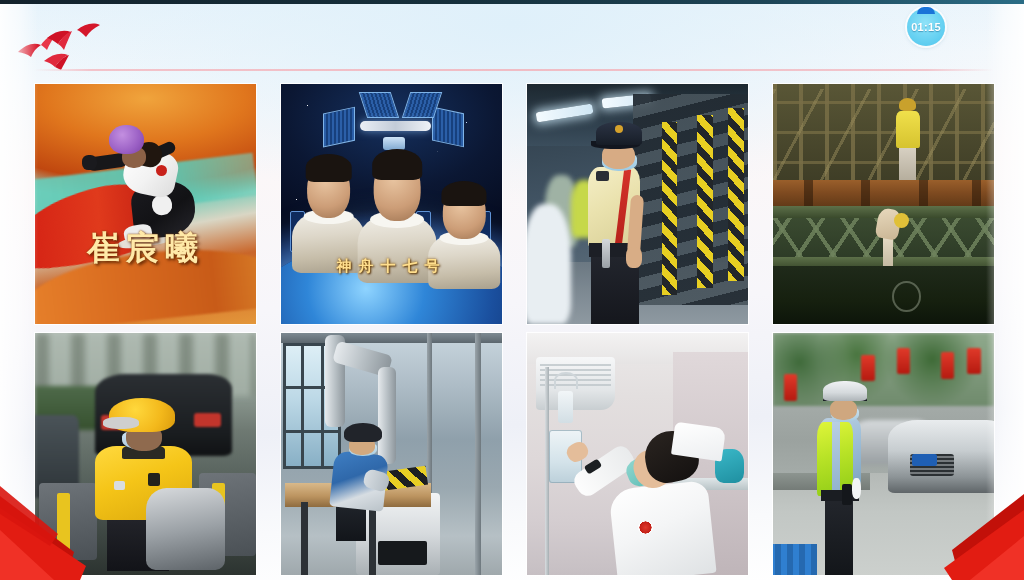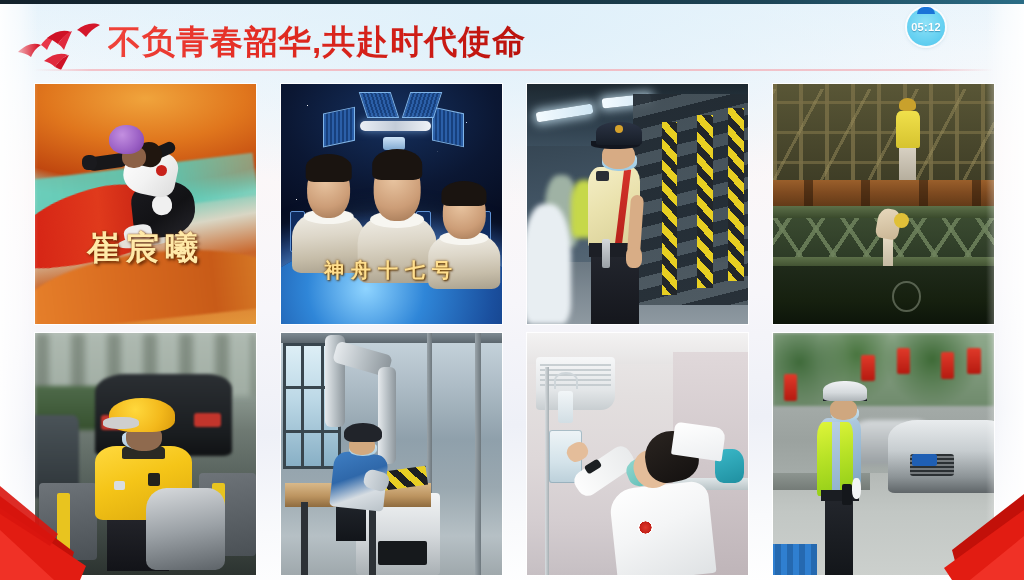--- a/index.html
+++ b/index.html
@@ -238,21 +238,21 @@
     width:74%; height:14%; background:#f7f6f1; border-radius:50%; }
   .a1 { left:6%; width:31%; height:44%; }
   .a2 { left:36%; width:33%; height:50%; bottom:20%; }
   .a3 { left:68%; width:30%; height:40%; bottom:17%; }
   .nametag { position:absolute; width:7%; height:17%; bottom:30%;
     background:linear-gradient(180deg,#0e2a5c,#112f66);
     border:1px solid #5f93d6; border-radius:2px; }
   .nt1 { left:4%; } .nt2 { left:61%; } .nt3 { left:88%; }
   .t2-head {
     top:72%;
-    font-size:20px; letter-spacing:7px;
+    font-size:15px; letter-spacing:7px;
     color:#ffdf8e;
     text-shadow:0 0 3px #8a5500, 1px 1px 2px rgba(60,30,0,.9);
     font-family:"DejaVu Serif","Liberation Serif",serif;
   }
   .t2-main {
     top:81%;
     font-size:36px; letter-spacing:3px;
     color:#ffe9a4;
     text-shadow:0 0 4px #9a5800, 2px 3px 4px rgba(70,30,0,.92), 0 0 14px rgba(255,190,70,.55);
     font-family:"DejaVu Serif","Liberation Serif",serif;
@@ -577,28 +577,27 @@
         <g fill="#d4172b">
           <path d="M63 12 C70 6 79 4 86 7 C80 10 75 14 72 19 C69 16 66 13 63 12 Z"></path>
         </g>
         <g fill="#e0293d">
           <path d="M30 43 C38 36 47 34 54 37 C48 40 44 44 41 49 C38 46 34 44 30 43 Z"></path>
           <path d="M41 49 C45 43 49 39 55 37 C52 43 49 48 47 52 C45 51 43 50 41 49 Z" fill="#cf1226"></path>
         </g>
       </svg>
     </div>
 
-    <div id="page-title">不负青春韶华,共赴时代使命</div>
   </div>
 
   <div id="title-rule"></div>
 
   <div id="timer-badge">
     <div id="timer-arc"></div>
-    <span id="timer-text">05:12</span>
+    <span id="timer-text">01:15</span>
   </div>
 
   <div id="grid">
 
     <div class="tile">
       <div class="scene t1-bg">
         <div class="t1-stripe"></div>
         <div class="t1-swoosh"></div>
         <div class="t1-swoosh2"></div>
         <div class="skater">

